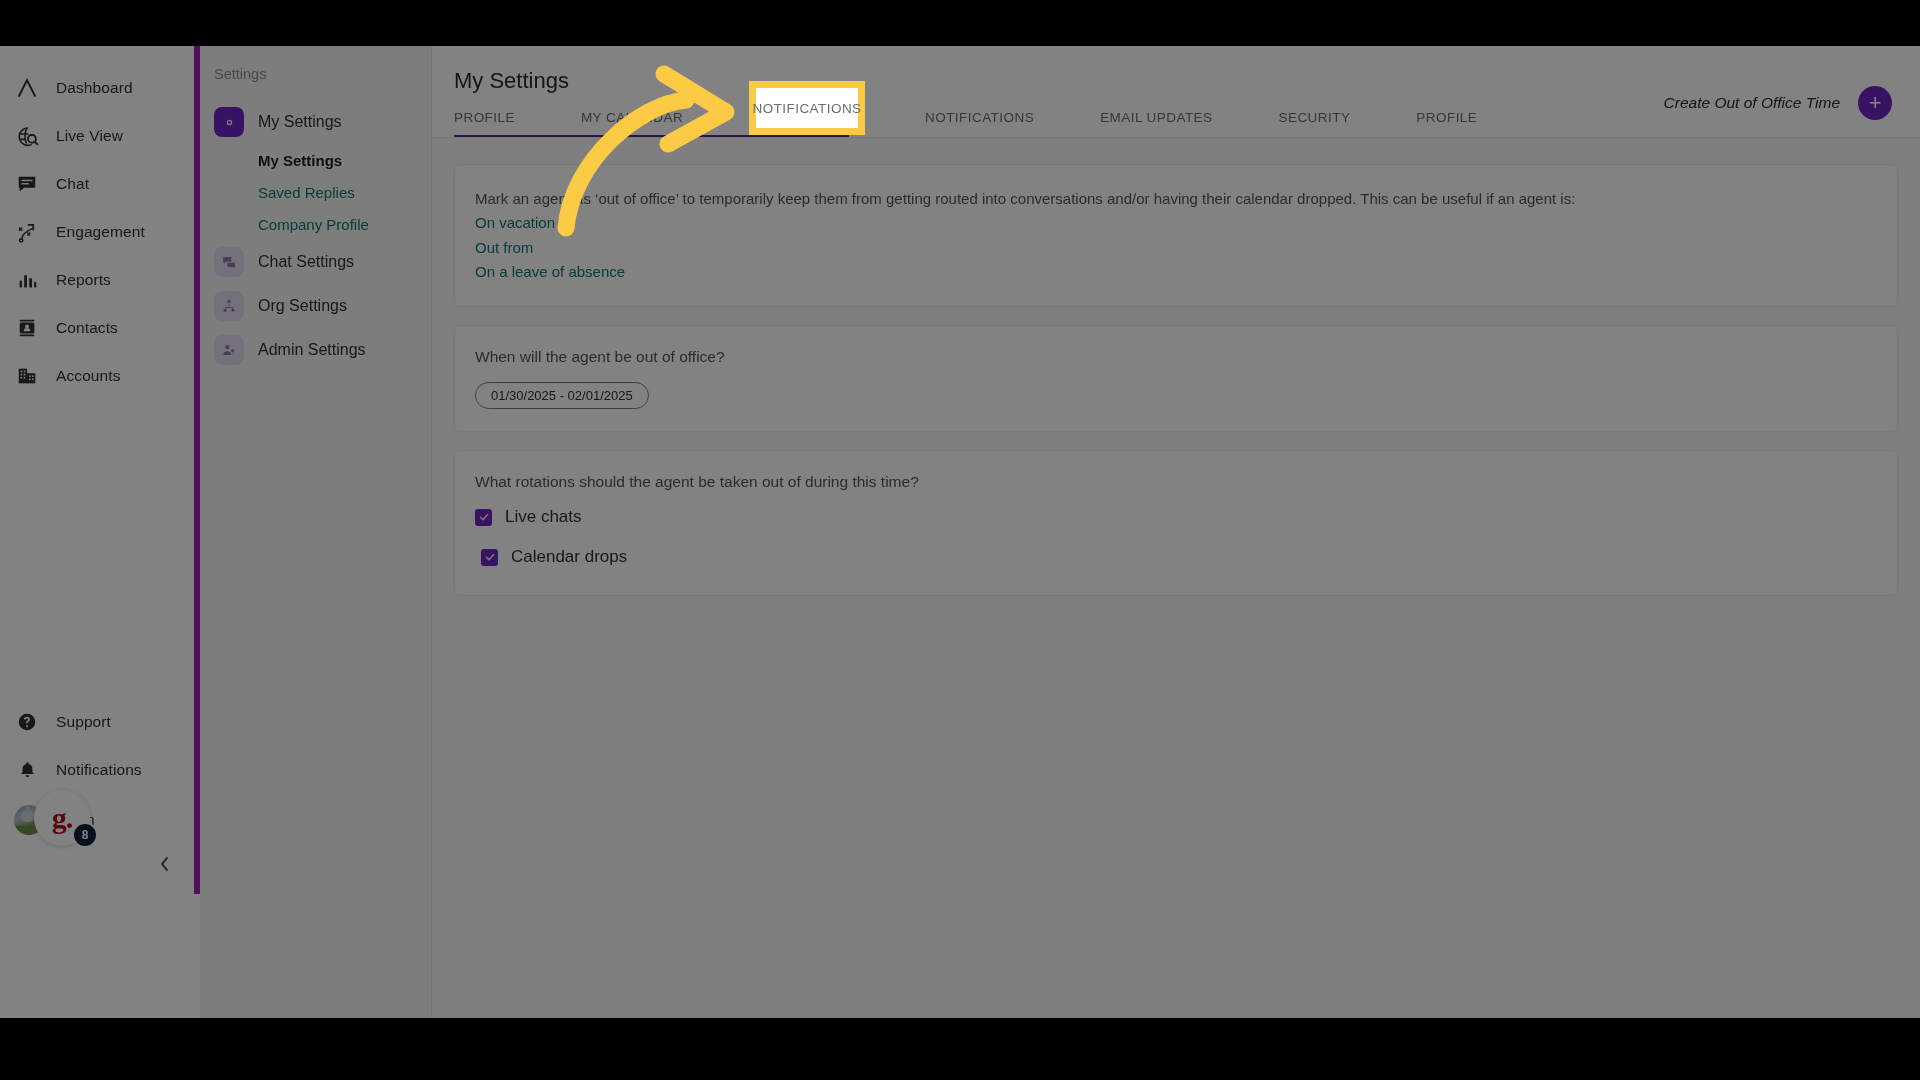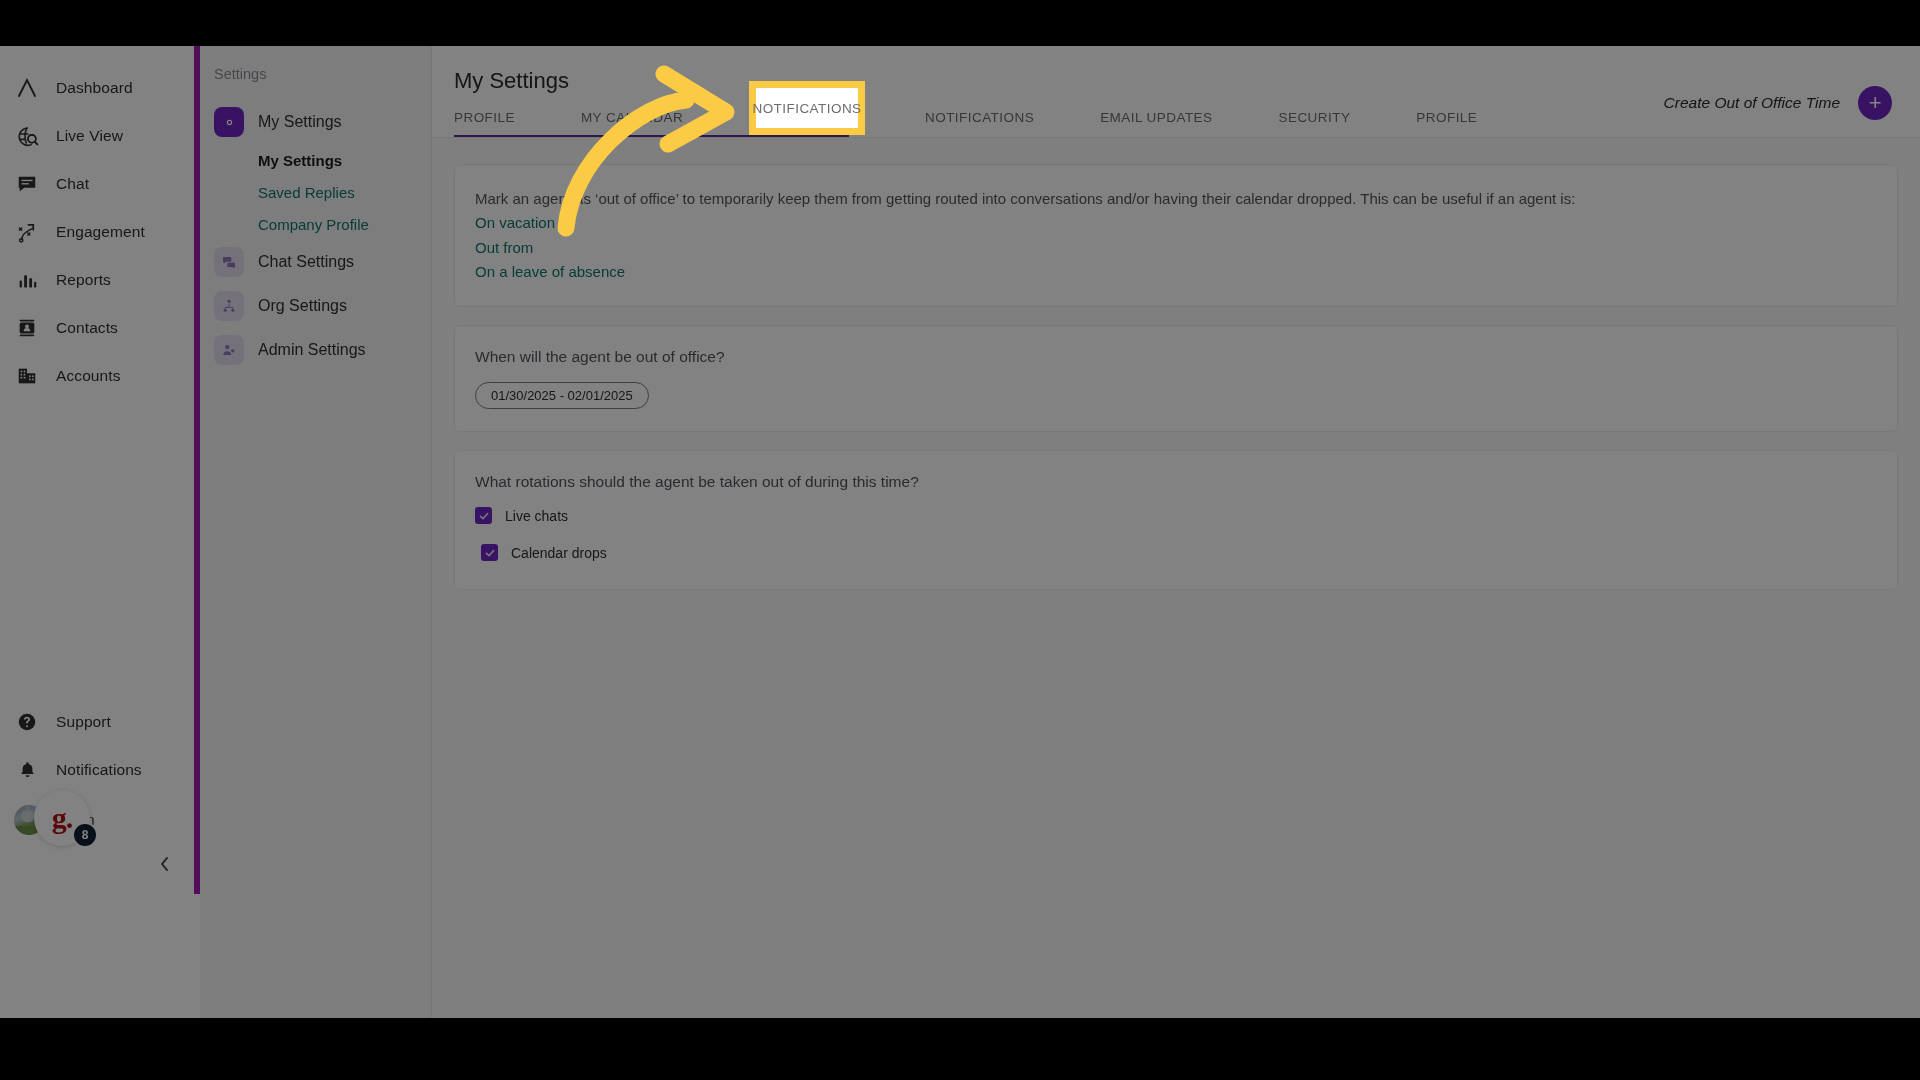--- a/index.html
+++ b/index.html
@@ -204,21 +204,21 @@
   }
   .check-row { display: flex; align-items: center; gap: 13px; margin-bottom: 20px; }
   .check-row:last-child { margin-bottom: 2px; margin-left: 6px; }
   .cbox {
     width: 17px; height: 17px; border-radius: 3px;
     background: #7126c2;
     display: flex; align-items: center; justify-content: center;
     flex: 0 0 17px; cursor: pointer;
   }
   .cbox svg { display: block; }
-  .check-label { font-size: 14px; color: #2f3033; }
+  .check-label { font-size: 17px; color: #2f3033; }
   .card-tall { min-height: 120px; }
   .card-check { padding-bottom: 26px; }
 
   
   #annot {
     position: absolute; left: 0; top: 0;
     width: 1920px; height: 1080px;
     z-index: 60; pointer-events: none;
   }
   .hl-box {

